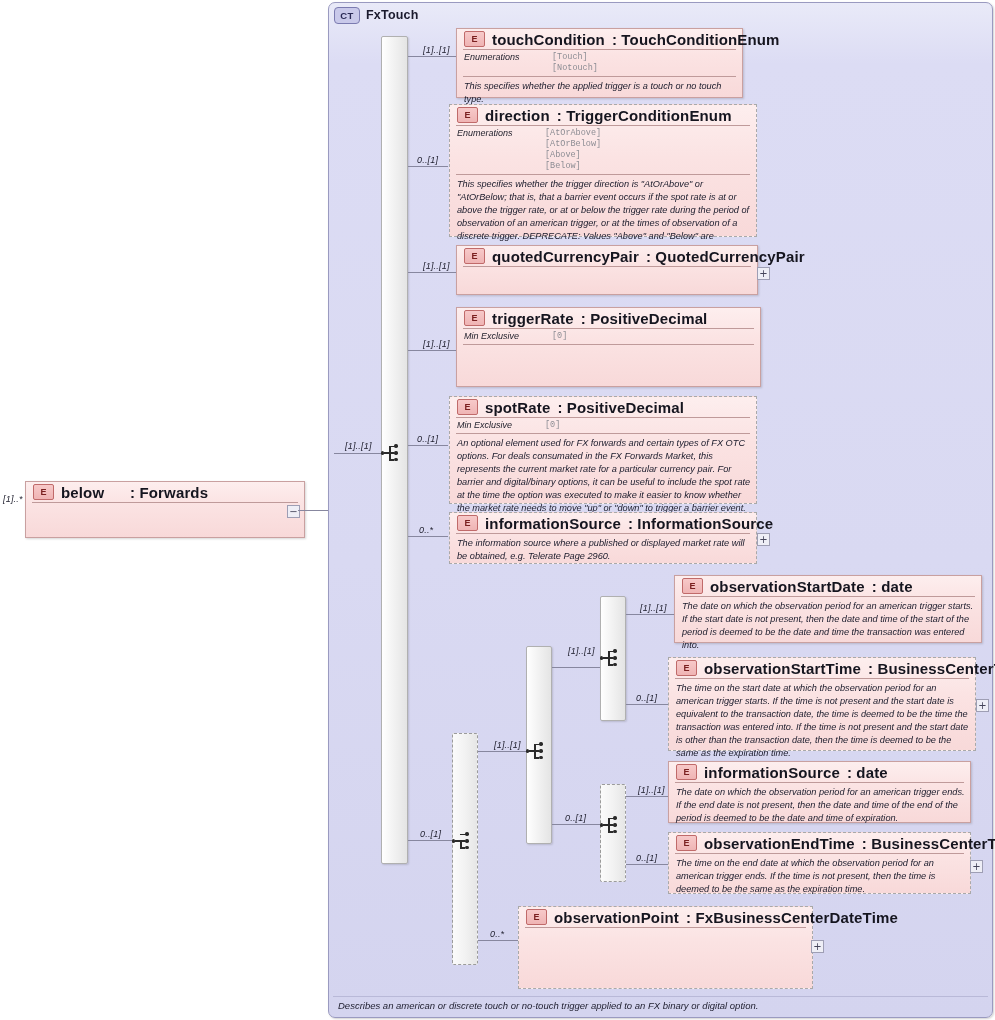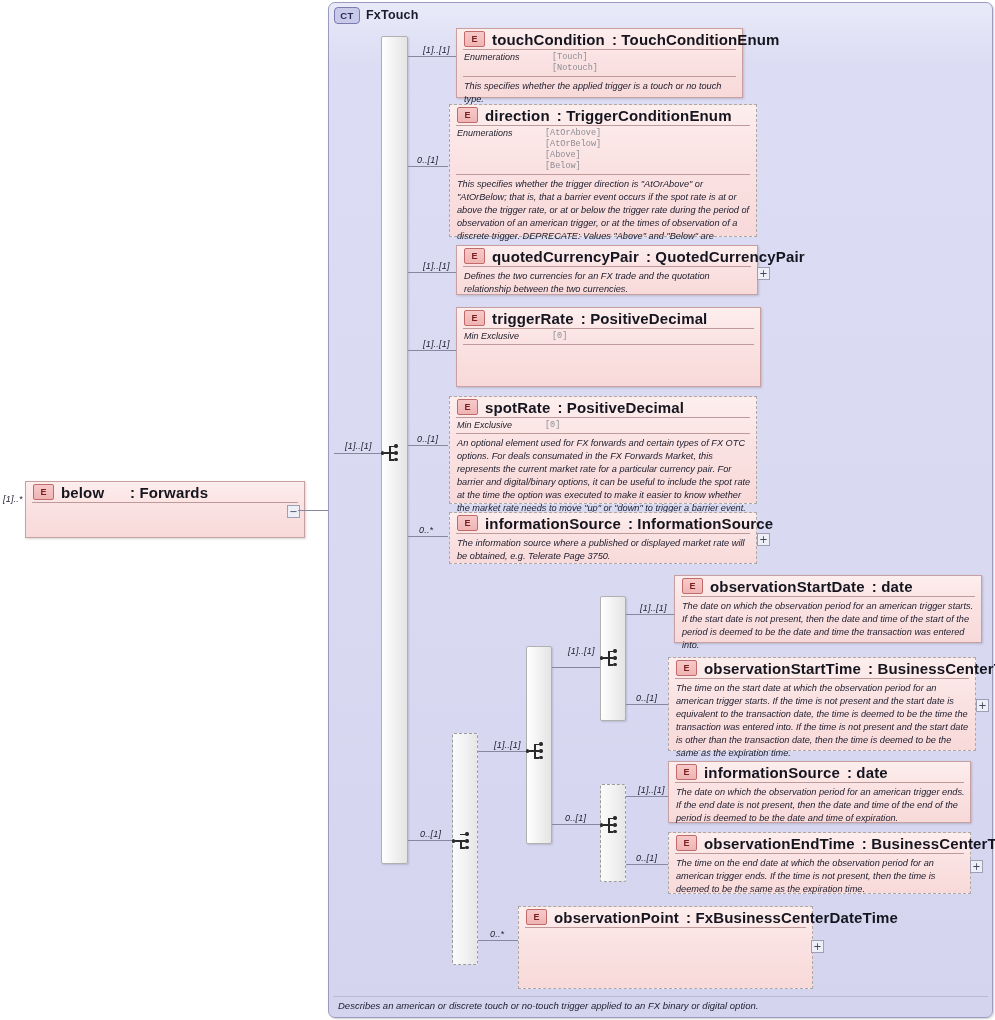--- a/index.html
+++ b/index.html
@@ -206,21 +206,20 @@
   <div class="desc">This specifies whether the trigger direction is "AtOrAbove" or "AtOrBelow; that is, that a barrier event occurs if the spot rate is at or above the trigger rate, or at or below the trigger rate during the period of observation of an american trigger, or at the times of observation of a discrete trigger. DEPRECATE: Values "Above" and "Below" are deprecated.</div>
 </div>
 
 <div class="abs ebox" style="left:456px;top:245px;width:302px;height:50px;">
   <div class="etitle">
     <span class="e-badge">E</span>
     <span class="e-name">quotedCurrencyPair</span>
     <span class="e-name">: QuotedCurrencyPair</span>
   </div>
   <div class="sep"></div>
-  <div class="desc">Defines the two currencies for an FX trade and the quotation relationship between the two currencies.</div>
 </div>
 <div class="pm" style="left:757px;top:267px;">
   <span>+</span>
 </div>
 
 <div class="abs ebox" style="left:456px;top:307px;width:305px;height:80px;">
   <div class="etitle">
     <span class="e-badge">E</span>
     <span class="e-name">triggerRate</span>
     <span class="e-name">: PositiveDecimal</span>
@@ -252,21 +251,21 @@
   <div class="desc">An optional element used for FX forwards and certain types of FX OTC options. For deals consumated in the FX Forwards Market, this represents the current market rate for a particular currency pair. For barrier and digital/binary options, it can be useful to include the spot rate at the time the option was executed to make it easier to know whether the market rate needs to move "up" or "down" to trigger a barrier event.</div>
 </div>
 
 <div class="abs ebox optional" style="left:449px;top:512px;width:308px;height:52px;">
   <div class="etitle">
     <span class="e-badge">E</span>
     <span class="e-name">informationSource</span>
     <span class="e-name">: InformationSource</span>
   </div>
   <div class="sep"></div>
-  <div class="desc">The information source where a published or displayed market rate will be obtained, e.g. Telerate Page 3750.</div>
+  <div class="desc">The information source where a published or displayed market rate will be obtained, e.g. Telerate Page 2960.</div>
 </div>
 <div class="pm" style="left:757px;top:533px;">
   <span>+</span>
 </div>
 
 <div class="bar dashed abs" style="left:452px;top:733px;width:26px;height:232px;"></div>
 <div class="seqicon" style="left:452px;top:831px;">
   <i class="d" style="left:0px;top:8.2px;"></i>
   <i class="hz" style="left:3.4px;top:9.4px;width:5px;"></i>
   <i class="vt" style="left:8.4px;top:9.4px;height:7px;"></i>

